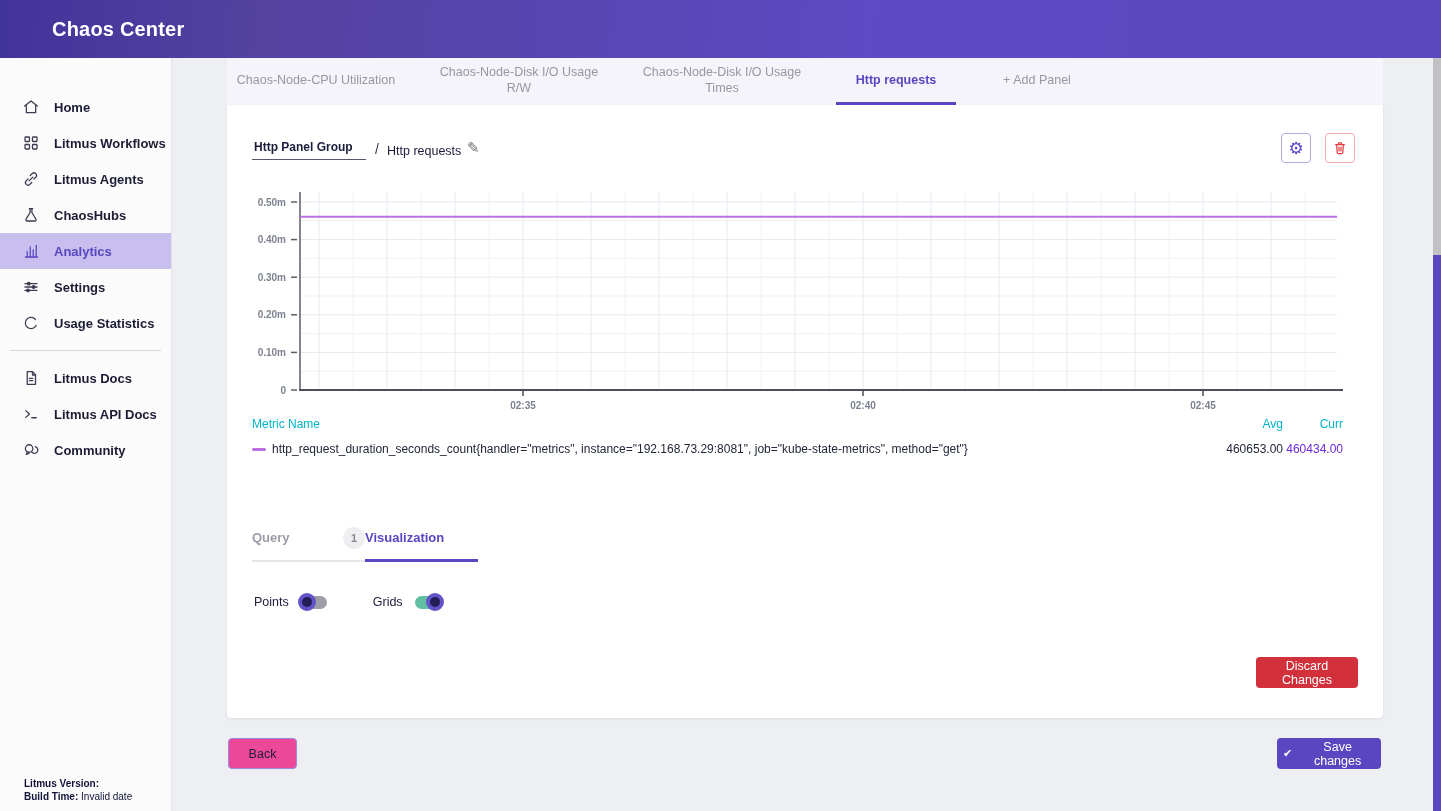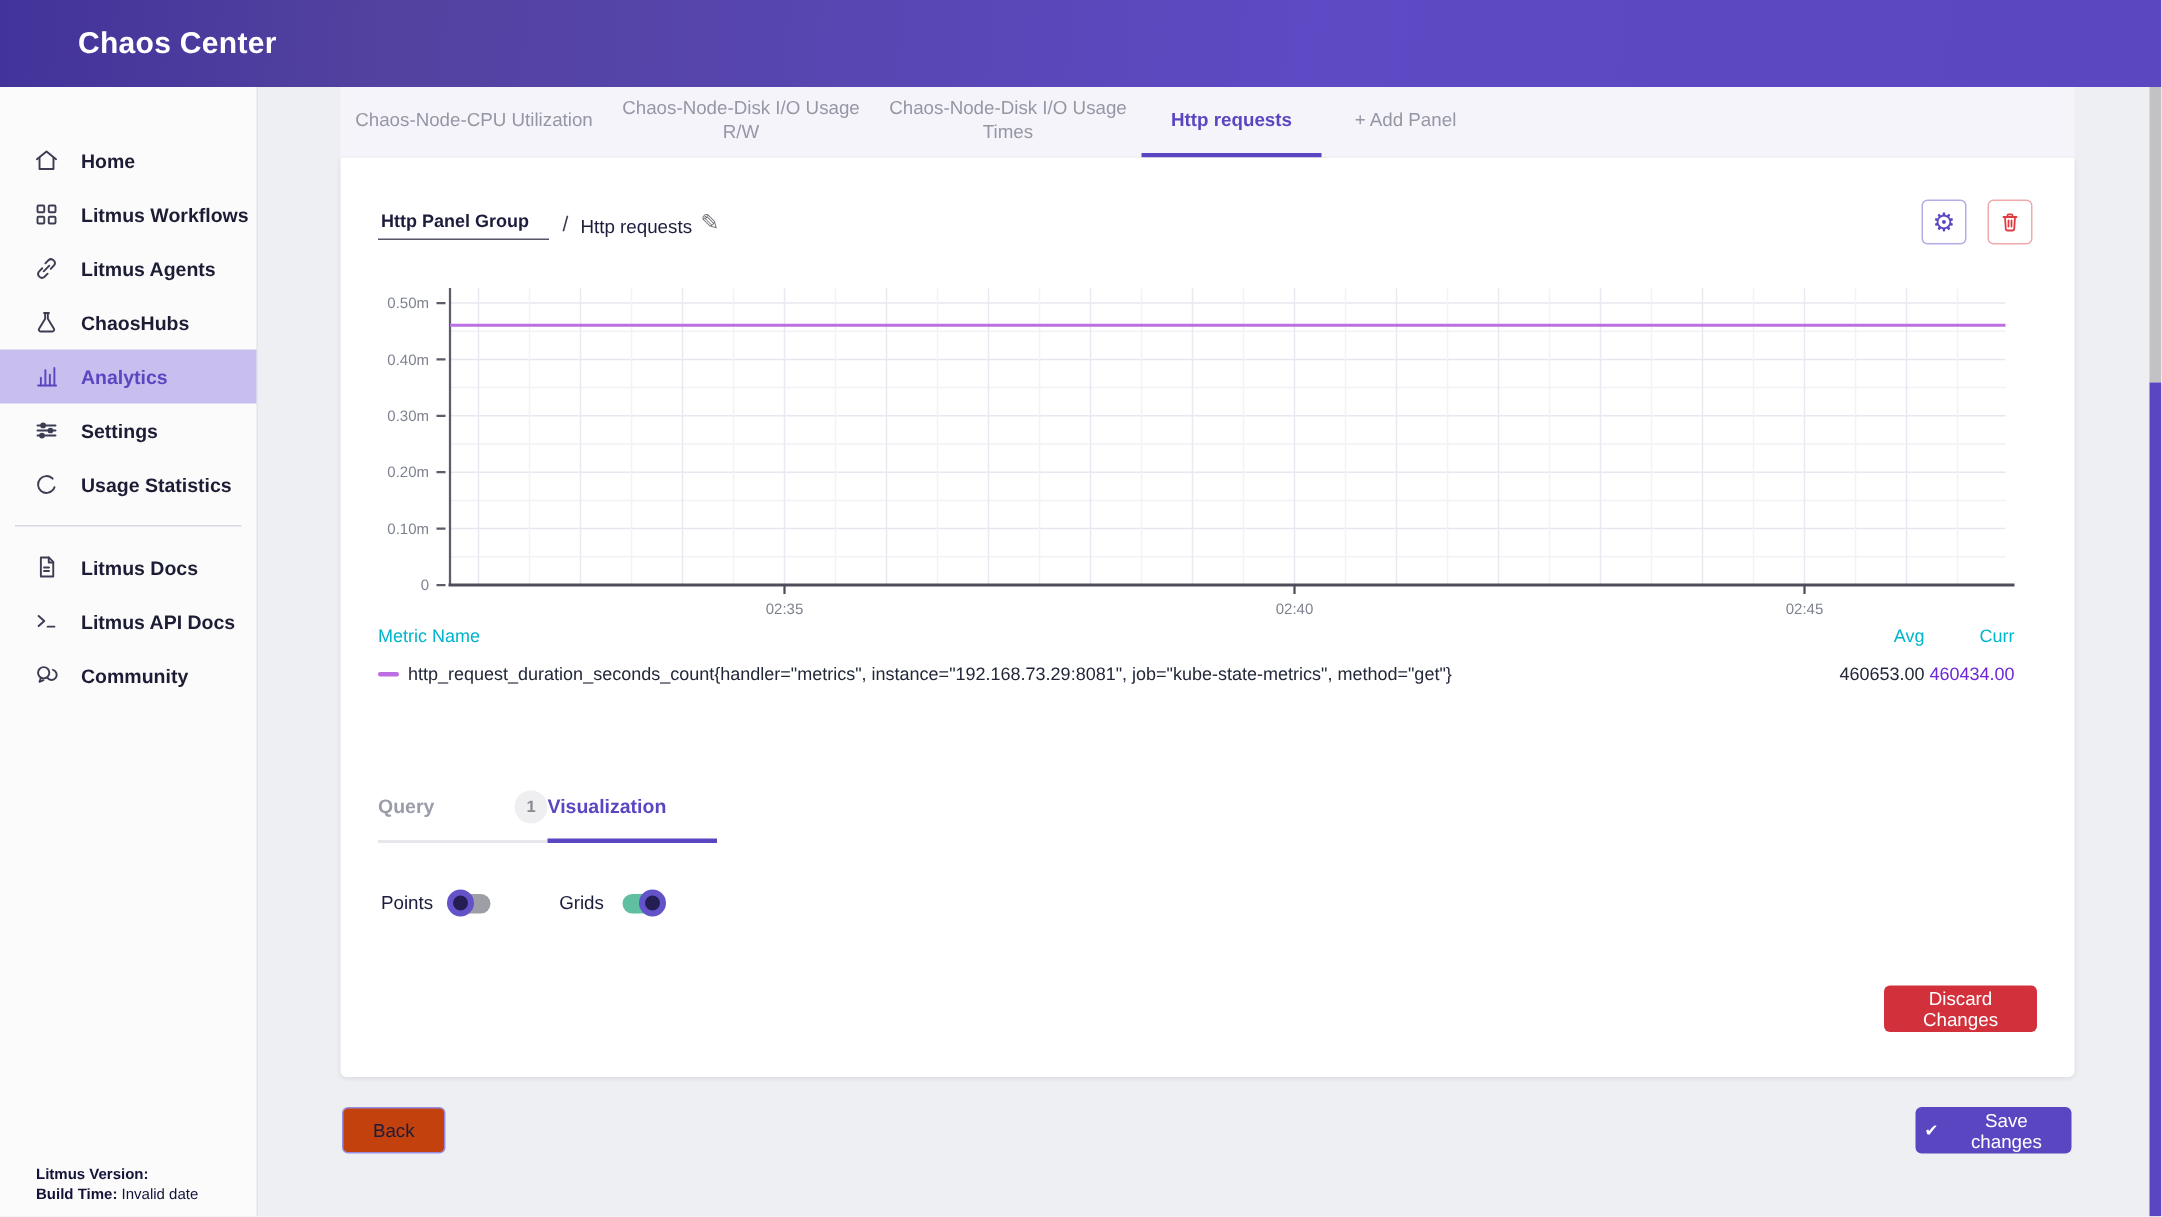--- a/index.html
+++ b/index.html
@@ -29,21 +29,21 @@
   .version-block{position:absolute;left:24px;bottom:8px;font-size:10px;color:#13133a;line-height:13px;}
   .version-block b{font-weight:bold;}
 
   
   .scroll-track{position:absolute;right:0;top:58px;width:8px;height:753px;background:#e9e9ee;}
   .scroll-thumb-gray{position:absolute;right:0;top:58px;width:8px;height:197px;background:#c2c2c4;}
   .scroll-thumb-purple{position:absolute;right:0;top:255px;width:8px;height:556px;background:#5b46c2;}
 
   
   .tab-band{position:absolute;left:227px;top:58px;width:1156px;height:47px;background:#f5f4fa;
-    border-bottom:1px solid #dcdce4;display:flex;box-sizing:content-box;}
+    border-bottom:1px solid #dcdce4;display:flex;box-sizing:content-box;gap:25px;}
   .ptab{width:178px;display:flex;align-items:center;justify-content:center;text-align:center;
     font-size:12.5px;line-height:16px;color:#9597a5;cursor:pointer;border-bottom:3px solid transparent;
     box-sizing:border-box;padding:0 6px;}
   .ptab:nth-child(4){width:120px;}
   .ptab:nth-child(5){width:112px;}
   .ptab.active{color:#5b46c2;font-weight:bold;border-bottom:3px solid #5b46c2;}
 
   
   .card{position:absolute;left:227px;top:105px;width:1156px;height:613px;background:#ffffff;
     box-shadow:0 1px 3px rgba(20,20,45,.08);border-radius:0 0 4px 4px;}
@@ -53,21 +53,21 @@
     font-family:"Liberation Sans",sans-serif;}
   .crumb-sep{position:absolute;left:148px;top:36px;font-size:14px;color:#3a3a4a;}
   .panel-name{position:absolute;left:160px;top:39px;font-size:12.5px;color:#1c1c3c;}
   .pencil{position:absolute;left:240px;top:34px;font-size:15px;color:#707078;cursor:pointer;}
 
   .icon-btn{position:absolute;top:28px;width:30px;height:30px;border-radius:4px;background:#fff;
     display:flex;align-items:center;justify-content:center;cursor:pointer;box-sizing:border-box;}
   .gear-btn{left:1054px;border:1px solid #b5abe6;color:#5b46c2;font-size:17px;}
   .trash-btn{left:1098px;border:1px solid #f0a9ad;color:#e03a41;}
 
-  .chart-wrap{position:absolute;left:23px;top:85px;width:1095px;height:225px;}
+  .chart-wrap{position:absolute;left:23px;top:85px;width:1095px;height:225px;font-weight:bold;}
 
   .legend-title{position:absolute;left:25px;top:312px;font-size:12px;color:#00b4cc;}
   .legend-avg-h{position:absolute;left:976px;top:312px;width:80px;text-align:right;font-size:12px;color:#00b4cc;}
   .legend-curr-h{position:absolute;left:1066px;top:312px;width:50px;text-align:right;font-size:12px;color:#00b4cc;}
   .legend-dash{position:absolute;left:25px;top:343px;width:14px;height:3px;border-radius:2px;background:#bc6fe2;}
   .legend-metric{position:absolute;left:45px;top:337px;width:920px;font-size:12px;color:#22283a;
     white-space:nowrap;overflow:hidden;}
   .legend-avg-v{position:absolute;left:976px;top:337px;width:80px;text-align:right;font-size:12px;color:#22283a;}
   .legend-curr-v{position:absolute;left:1056px;top:337px;width:60px;text-align:right;font-size:12px;color:#6d28d9;}
 
@@ -86,21 +86,21 @@
   .switch.on{background:#5fbfa0;}
   .knob{position:absolute;top:-2.5px;width:10px;height:10px;border-radius:50%;
     background:#241e55;border:4px solid #6353c8;}
   .switch.off .knob{left:-3px;}
   .switch.on .knob{right:-3px;}
 
   .discard-btn{position:absolute;left:1029px;top:552px;width:102px;height:31px;background:#d2313b;border:none;
     border-radius:4px;color:#fff;font-size:12.5px;cursor:pointer;font-family:"Liberation Sans",sans-serif;}
 
   
-  .back-btn{position:absolute;left:228px;top:738px;width:69px;height:31px;background:#c2410c;
+  .back-btn{position:absolute;left:228px;top:738px;width:69px;height:31px;background:#ec4899;
     border:1px solid #988be0;border-radius:4px;color:#1c1c3c;font-size:12.5px;cursor:pointer;
     font-family:"Liberation Sans",sans-serif;}
   .save-btn{position:absolute;left:1277px;top:738px;width:104px;height:31px;background:#5b46c2;border:none;
     border-radius:4px;color:#fff;font-size:12.5px;cursor:pointer;display:flex;align-items:center;
     justify-content:center;gap:8px;font-family:"Liberation Sans",sans-serif;}
   .save-check{font-size:11px;}
 </style>
 </head>
 <body>
 

